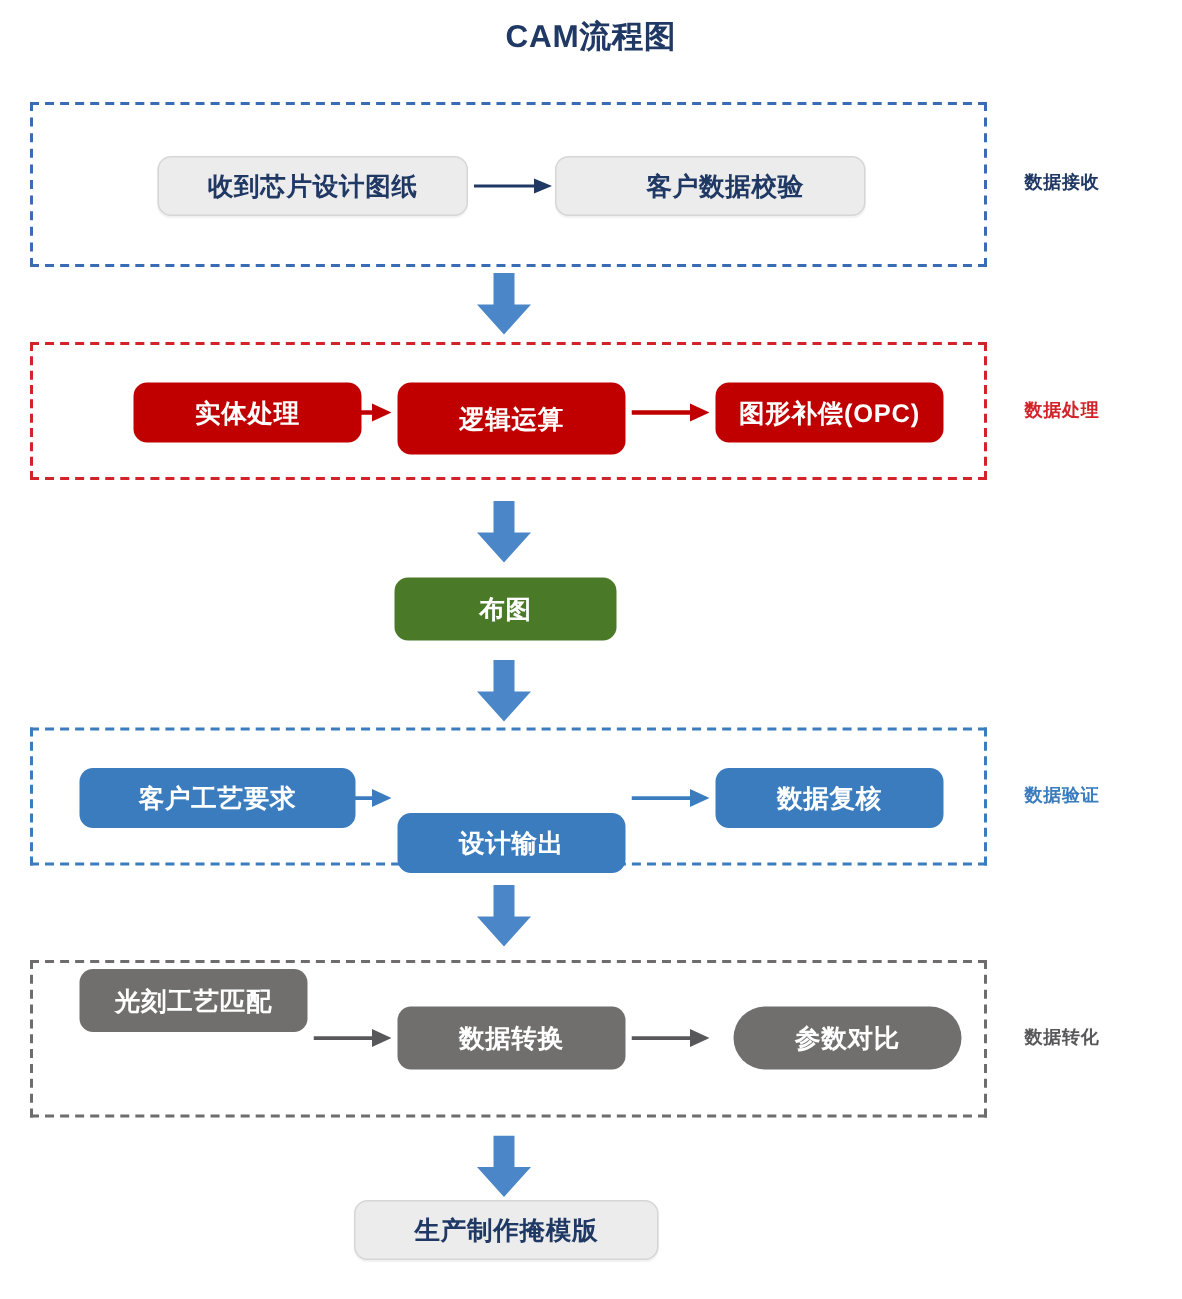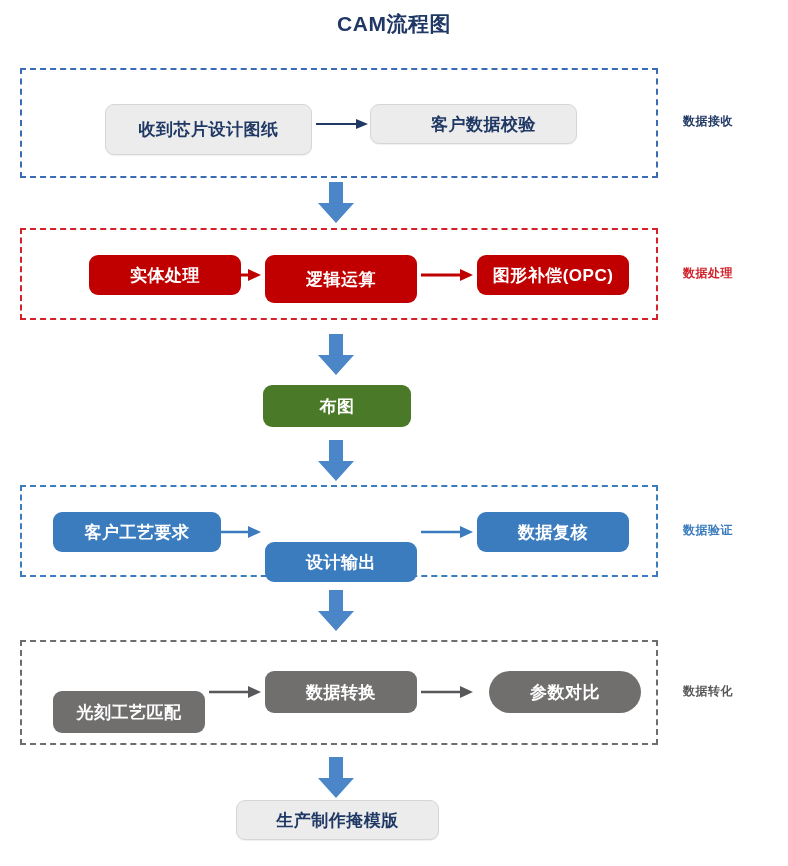--- a/index.html
+++ b/index.html
@@ -110,21 +110,21 @@
 </style>
 </head>
 <body>
 
 <div class="stage">
 
   <div class="title">CAM流程图</div>
 
   <div class="group blue" style="left:20px; top:68px; width:638px; height:110px;"></div>
 
-  <div class="node light" style="left:105px; top:104px; width:207px; height:51px;">收到芯片设计图纸</div>
+  <div class="node light" style="left:105px; top:104px; width:207px; height:40px;">收到芯片设计图纸</div>
 
   <div class="harrow" style="left:316px; top:116px; width:52px;">
     <svg width="52" height="16" viewBox="0 0 52 16">
       <line x1="0" y1="8" x2="42" y2="8" stroke="#1F3864" stroke-width="2"></line>
       <polygon points="52,8 40,3 40,13" fill="#1F3864"></polygon>
     </svg>
   </div>
 
   <div class="node light" style="left:370px; top:104px; width:207px; height:40px;padding-left:20px;">客户数据校验</div>
 
@@ -169,21 +169,21 @@
   <div class="node green" style="left:263px; top:385px; width:148px; height:42px;">布图</div>
 
   <div class="varrow" style="left:316px; top:440px;">
     <svg width="40" height="42" viewBox="0 0 40 42">
       <polygon points="13,0 27,0 27,21 38,21 20,41 2,21 13,21" fill="#4A86C8"></polygon>
     </svg>
   </div>
 
   <div class="group blue2" style="left:20px; top:485px; width:638px; height:92px;"></div>
 
-  <div class="node blue" style="left:53px; top:512px; width:168px; height:40px;">客户工艺要求</div>
+  <div class="node blue" style="left:53px; top:512px; width:184px; height:40px;">客户工艺要求</div>
 
   <div class="harrow" style="left:209px; top:524px; width:52px;">
     <svg width="52" height="16" viewBox="0 0 52 16">
       <line x1="0" y1="8" x2="42" y2="8" stroke="#3A7CBD" stroke-width="2.5"></line>
       <polygon points="52,8 39,2 39,14" fill="#3A7CBD"></polygon>
     </svg>
   </div>
 
   <div class="node blue" style="left:265px; top:542px; width:152px; height:40px;">设计输出</div>
 
@@ -199,21 +199,21 @@
   <div class="group-label blue" style="left:683px; top:522px;">数据验证</div>
 
   <div class="varrow" style="left:316px; top:590px;">
     <svg width="40" height="42" viewBox="0 0 40 42">
       <polygon points="13,0 27,0 27,21 38,21 20,41 2,21 13,21" fill="#4A86C8"></polygon>
     </svg>
   </div>
 
   <div class="group gray" style="left:20px; top:640px; width:638px; height:105px;"></div>
 
-  <div class="node gray" style="left:53px; top:691px; width:152px; height:42px;">光刻工艺匹配</div>
+  <div class="node gray" style="left:53px; top:646px; width:152px; height:42px;">光刻工艺匹配</div>
 
   <div class="harrow" style="left:209px; top:684px; width:52px;">
     <svg width="52" height="16" viewBox="0 0 52 16">
       <line x1="0" y1="8" x2="42" y2="8" stroke="#58585A" stroke-width="2.5"></line>
       <polygon points="52,8 39,2 39,14" fill="#58585A"></polygon>
     </svg>
   </div>
 
   <div class="node gray" style="left:265px; top:671px; width:152px; height:42px;">数据转换</div>
 

